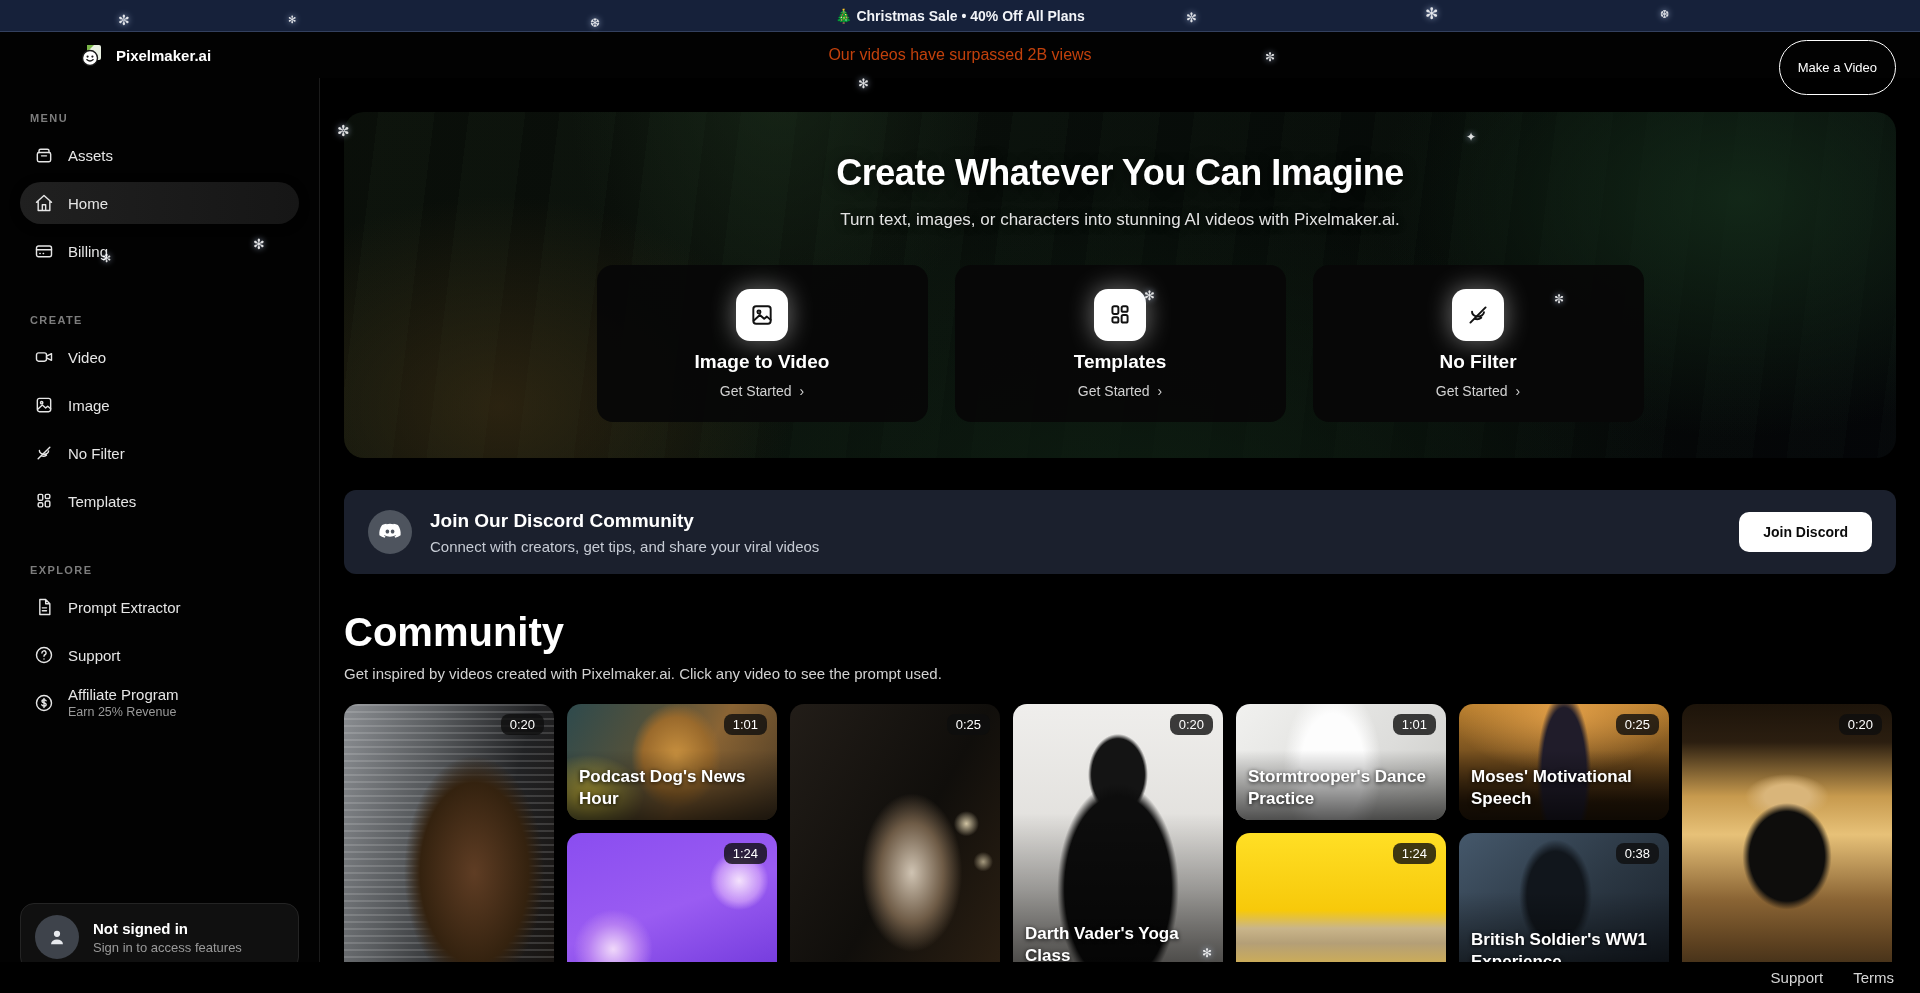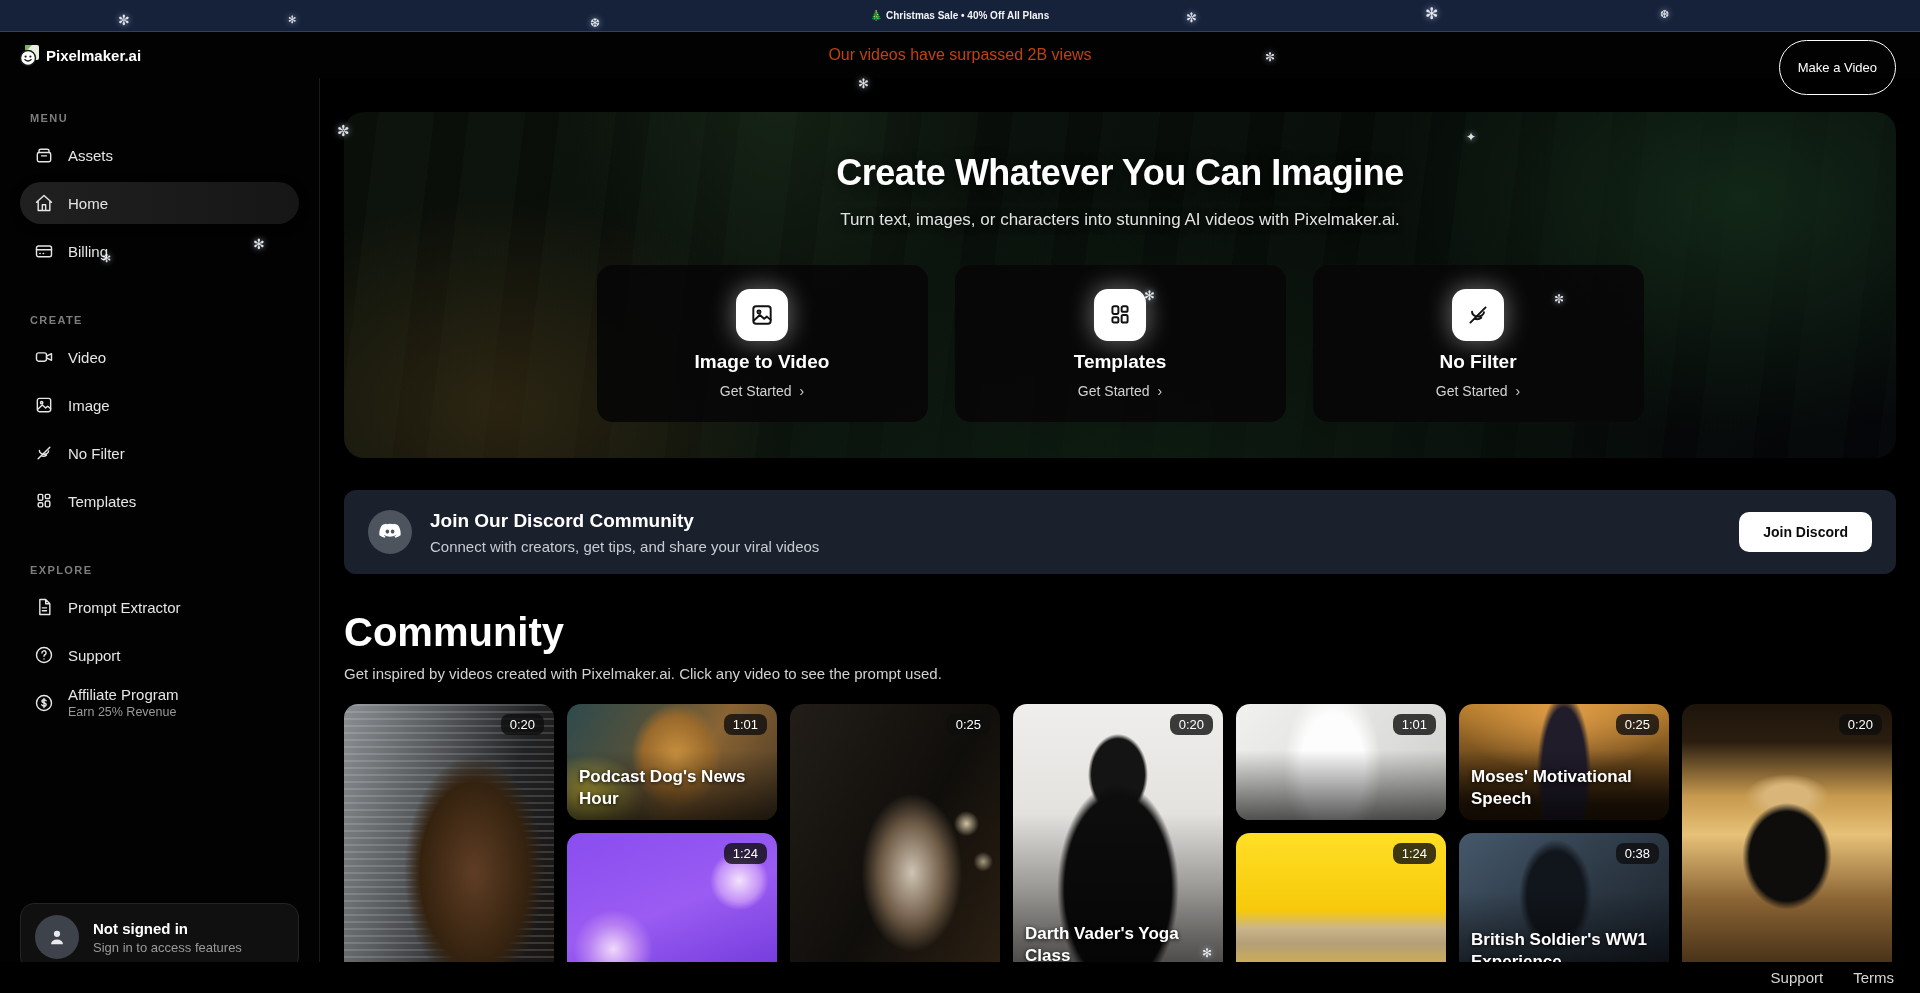--- a/index.html
+++ b/index.html
@@ -3,26 +3,26 @@
 <meta charset="utf-8">
 <style>
   * { margin:0; padding:0; box-sizing:border-box; }
   html,body { width:1920px; height:993px; overflow:hidden; background:#000; color:#fff;
               font-family:"Liberation Sans", sans-serif; }
   .app { position:relative; width:1920px; height:993px; background:#000; }
 
   
   .banner { position:absolute; top:0; left:0; width:100%; height:32px; background:#16213a;
             border-bottom:1px solid #33405e; display:flex; align-items:center; justify-content:center;
-            font-size:10px; font-weight:bold; color:#f2f4f8; z-index:30; }
+            font-size:14px; font-weight:bold; color:#f2f4f8; z-index:30; }
 
   
   .header { position:absolute; top:32px; left:0; width:100%; height:46px; background:#020202;
             display:flex; align-items:center; z-index:25; }
-  .brand { display:flex; align-items:center; gap:4px; padding-left:18px; font-size:15px; font-weight:bold; }
+  .brand { display:flex; align-items:center; gap:12px; padding-left:36px; font-size:15px; font-weight:bold;margin-left:44px; }
   .brand svg { width:24px; height:24px; }
   .tagline { position:absolute; left:0; right:0; text-align:center; font-size:16px; color:#c2410c; pointer-events:none; }
   .makevideo { position:absolute; right:24px; top:8px; background:transparent; border:1px solid #fff;
                color:#fff; border-radius:999px; padding:19px 18px; font-size:13px; cursor:pointer;
                font-family:inherit; }
 
   
   .sidebar { position:absolute; top:78px; left:0; width:320px; height:915px; background:#020202;
              border-right:1px solid #1b1b1b; padding:20px 20px 0 20px; z-index:20; }
   .sec-label { font-size:11px; letter-spacing:1.4px; color:#7d7d7d; font-weight:bold; margin:14px 0 10px 10px; }
@@ -369,20 +369,21 @@
       <div class="col">
         <div class="vcard h-tall th-vader shade">
           <span class="badge">0:20</span>
           <span class="vtitle">Darth Vader's Yoga Class</span>
         </div>
       </div>
 
       <div class="col">
         <div class="vcard h-short th-storm shade">
           <span class="badge">1:01</span>
+          <span class="vtitle">Stormtrooper's Dance Practice</span>
         </div>
         <div class="vcard h-mid th-lego">
           <span class="badge">1:24</span>
         </div>
       </div>
 
       <div class="col">
         <div class="vcard h-short th-moses shade">
           <span class="badge">0:25</span>
           <span class="vtitle">Moses' Motivational Speech</span>

